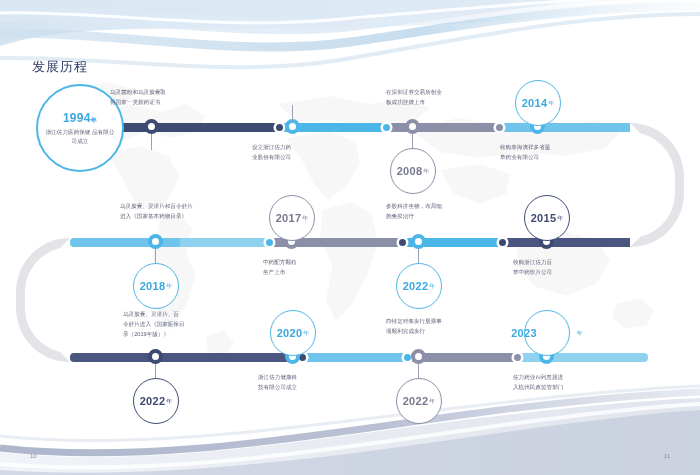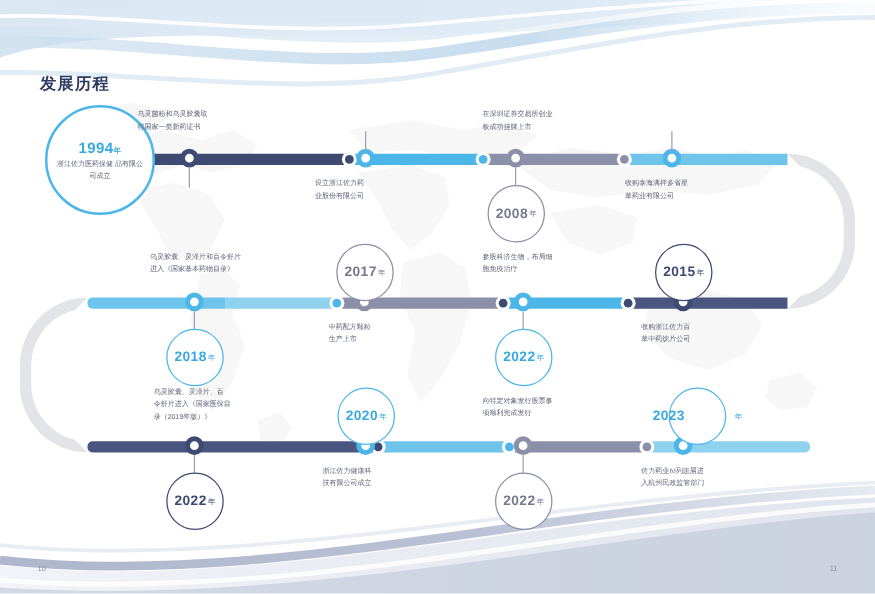--- a/index.html
+++ b/index.html
@@ -16,21 +16,21 @@
     overflow: hidden;
   }
 
   
   .bg-layer { position: absolute; inset: 0; pointer-events: none; }
   .worldmap { position: absolute; left: 10px; top: 60px; width: 680px; height: 340px; opacity: .5; }
 
   
   .page-title {
     position: absolute; left: 32px; top: 58px;
-    font-size: 13px; font-weight: bold;
+    font-size: 13px; font-weight: normal;
     color: #2d3a63; letter-spacing: 1px;
   }
 
   
   .rail { position: absolute; height: 9px; border-radius: 0; }
   .rail.cap-l { border-top-left-radius: 4px; border-bottom-left-radius: 4px; }
   .rail.cap-r { border-top-right-radius: 4px; border-bottom-right-radius: 4px; }
 
   .turn {
     position: absolute;
@@ -203,20 +203,24 @@
   <div class="stem" style="left:412px; top:134px; height:16px;"></div>
   <div class="bubble gy" style="left:390px; top:148px;">
     <span class="y">2008</span>
       <span class="u">年</span>
   </div>
   <div class="cap-txt" style="left:386px; top:88px; width:130px;">在深圳证券交易所创业
 板成功挂牌上市</div>
 
   <div class="knot cy" style="left:530px; top:119px;"></div>
   <div class="stem" style="left:537px; top:105px; height:16px;"></div>
+  <div class="bubble cy" style="left:515px; top:80px;">
+    <span class="y">2014</span>
+      <span class="u">年</span>
+  </div>
   <div class="cap-txt" style="left:500px; top:143px; width:130px;">收购泰海漓祥多省星
 草药业有限公司</div>
 
   <div class="rail cap-l" style="left:70px; top:238px; width:110px; background:#6fc4ec;"></div>
   <div class="rail" style="left:180px; top:238px; width:90px; background:#8ed2f0;"></div>
   <div class="rail" style="left:270px; top:238px; width:133px; background:#8b8fa8;"></div>
   <div class="rail" style="left:403px; top:238px; width:100px; background:#4db6e8;"></div>
   <div class="rail" style="left:503px; top:238px; width:127px; background:#4a5680;"></div>
   <div class="sep" style="left:266px; top:239px; background:#4db6e8;"></div>
   <div class="sep" style="left:399px; top:239px; background:#3d4a72;"></div>
@@ -292,21 +296,21 @@
   <div class="stem" style="left:418px; top:364px; height:16px;"></div>
   <div class="bubble gy" style="left:396px; top:378px;">
     <span class="y">2022</span>
       <span class="u">年</span>
   </div>
   <div class="cap-txt" style="left:386px; top:317px; width:130px;">向特定对象发行股票事
 项顺利完成发行</div>
 
   <div class="knot cy" style="left:539px; top:349px;"></div>
   <div class="stem" style="left:546px; top:335px; height:16px;"></div>
-  <div class="bubble cy" style="left:535px; top:310px;gap:39px;">
+  <div class="bubble cy" style="left:524px; top:310px;gap:39px;">
     <span class="y">2023</span>
       <span class="u">年</span>
   </div>
   <div class="cap-txt" style="left:513px; top:373px; width:125px;">佐力药业ស列患届进
 入杭州民政监管部门</div>
 
   <div class="pgnum l">10</div>
   <div class="pgnum r">11</div>
 
 </div>

